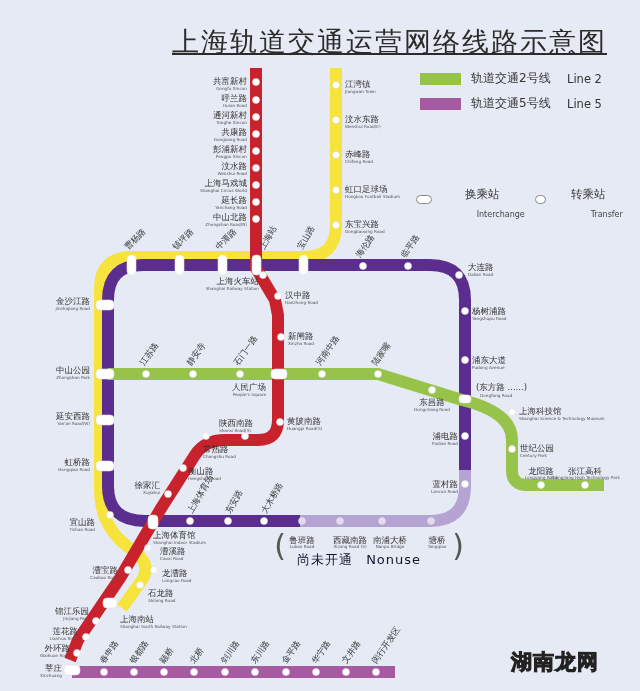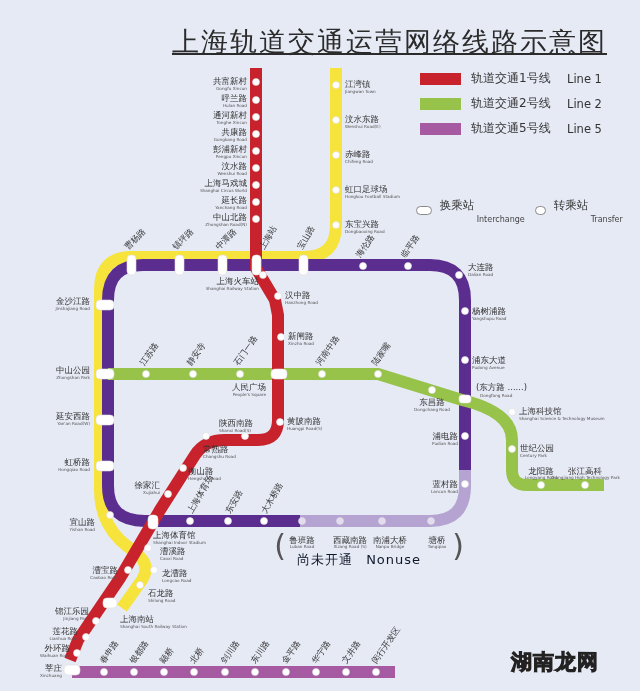--- a/index.html
+++ b/index.html
@@ -4,42 +4,37 @@
 <style>
   html, body { margin:0; padding:0; }
   body { width:640px; height:691px; background:#e6eaf5; position:relative; overflow:hidden;
          font-family:"DejaVu Sans", sans-serif; }
   .title { position:absolute; left:172px; top:24px; font-size:27px; letter-spacing:2px; color:#2b2b2b;text-decoration:underline; }
   .legend { position:absolute; left:420px; top:66px; width:215px; }
   .legend-row { display:flex; align-items:center; height:25px; }
   .swatch { width:41px; height:12px; margin-right:10px; }
   .legend-cn { font-size:12px; color:#333; width:96px; }
   .legend-en { font-size:11.5px; color:#333; }
-  .legend-sym { position:absolute; top:198px; font-size:11.5px; color:#333; }
-  .legend-sym .sub { font-size:8px; display:block; color:#444; margin-top:2px;padding-left:37px; }
+  .legend-sym { position:absolute; top:187px; font-size:11.5px; color:#333;text-align:center; }
+  .legend-sym .sub { font-size:8px; display:block; color:#444; margin-top:8px;padding-left:37px; }
   .pill { display:inline-block; width:14px; height:7px; border:1px solid #888; border-radius:5px; background:#fff; }
   svg { position:absolute; left:0; top:0; }
   .lbl { font-size:8.5px; fill:#333; }
   .sub { font-size:4.2px; fill:#555; }
   .nonuse { position:absolute; left:297px; top:551px; font-size:13px; color:#0f172a; letter-spacing:1px; }
   .watermark { position:absolute; left:511px; top:648px; font-size:21px; font-weight:bold; letter-spacing:1px;
                -webkit-text-stroke:1px #222; }
   .wm1 { color:#e8701c; } .wm2 { color:#fff; }
 </style>
 </head>
 <body>
 
 <div class="title">上海轨道交通运营网络线路示意图</div>
 
 <div class="legend">
-  <div class="legend-row">
-    <span class="swatch" style="background:#c8232c"></span>
-    <span class="legend-cn">轨道交通1号线</span>
-    <span class="legend-en">Line 1</span>
-  </div>
   <div class="legend-row">
     <span class="swatch" style="background:#97c34b"></span>
     <span class="legend-cn">轨道交通2号线</span>
     <span class="legend-en">Line 2</span>
   </div>
   <div class="legend-row">
     <span class="swatch" style="background:#a55aa2"></span>
     <span class="legend-cn">轨道交通5号线</span>
     <span class="legend-en">Line 5</span>
   </div>

